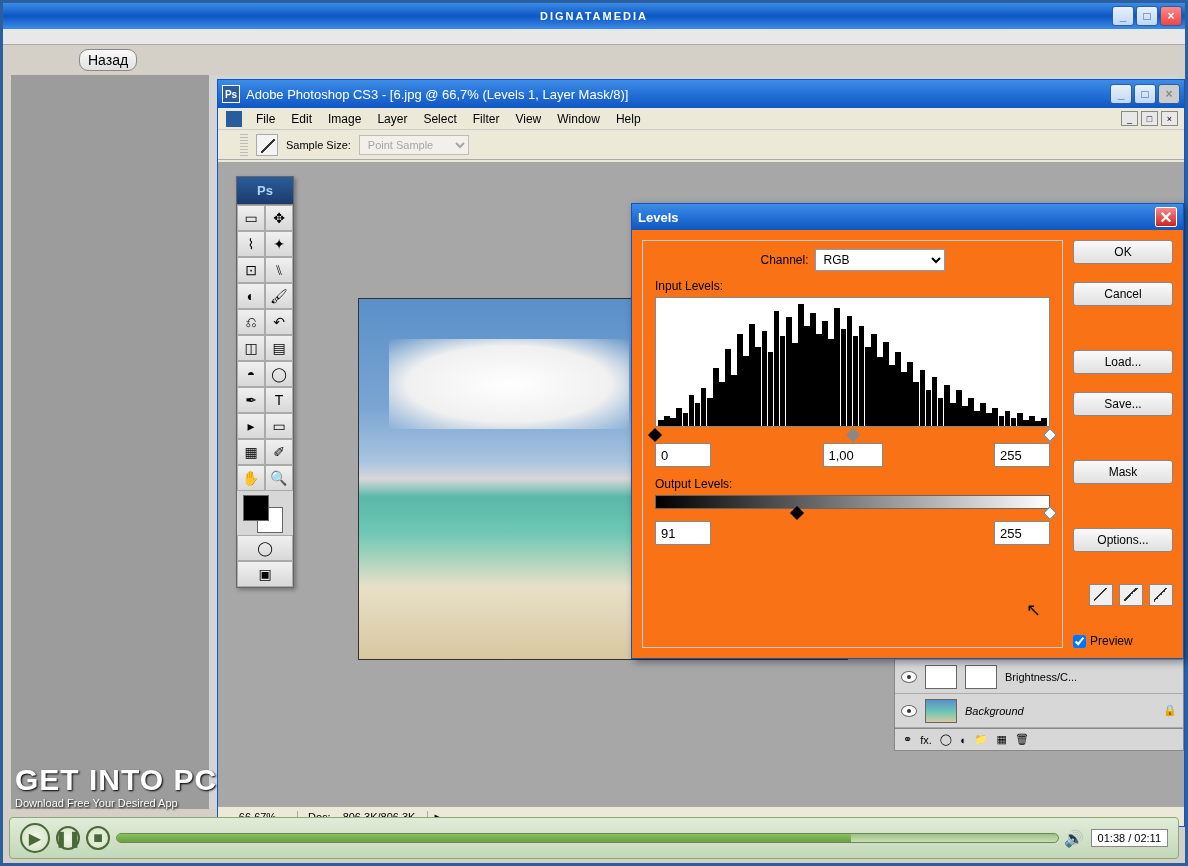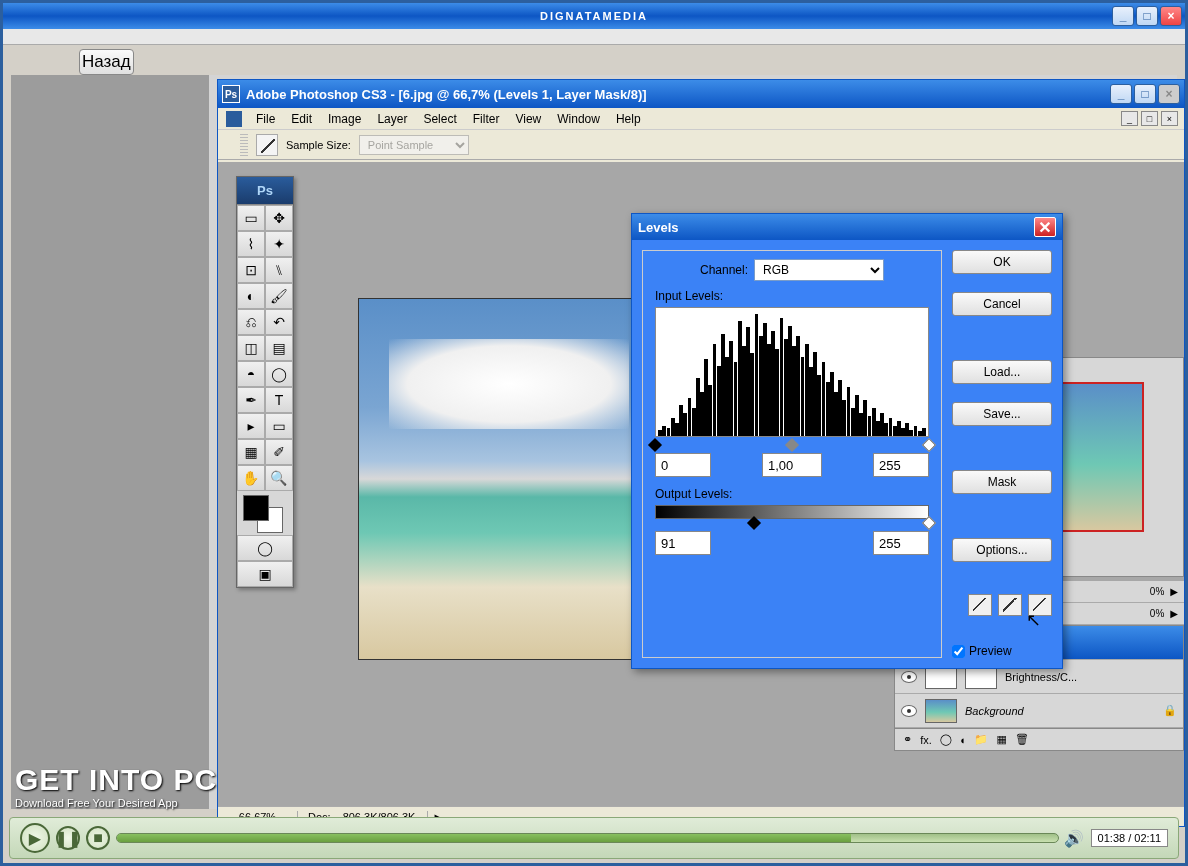--- a/index.html
+++ b/index.html
@@ -7,30 +7,30 @@
 
 
 .outer-window { position: absolute; top: 0; left: 0; width: 1188px; height: 866px; border: 3px solid #2c5f9e; background: #d4d0c8; }
 .outer-titlebar { height: 26px; background: linear-gradient(to bottom, #3c8ce8, #0d56c4, #3c8ce8); display: flex; align-items: center; justify-content: center; position: relative; }
 .outer-title { color: #fff; font-size: 11px; font-weight: bold; letter-spacing: 2px; }
 .outer-controls { position: absolute; right: 3px; top: 3px; display: flex; gap: 2px; }
 .win-btn { width: 22px; height: 20px; background: linear-gradient(#e8f0fc, #c0d8f4); border: 1px solid #2c5f9e; border-radius: 3px; display: flex; align-items: center; justify-content: center; font-size: 12px; font-weight: bold; color: #2c5f9e; cursor: pointer; }
 .win-btn.close { background: linear-gradient(#f88, #e44); color: #fff; }
 
 .outer-sep { height: 16px; background: #e8e8e8; border-bottom: 1px solid #aaa; }
-.back-btn { margin: 4px 0 4px 76px; padding: 2px 2px; background: linear-gradient(#fafafa,#e0e0e0); border: 1px solid #888; border-radius: 4px; font-size: 17px; display: inline-block; cursor: pointer; }
+.back-btn { margin: 4px 0 4px 76px; padding: 2px 8px; background: linear-gradient(#fafafa,#e0e0e0); border: 1px solid #888; border-radius: 9px; font-size: 14px; display: inline-block; cursor: pointer; }
 
 .content-area { position: absolute; top: 72px; left: 8px; right: 8px; bottom: 54px; background: #d4d4d4; }
 .left-sidebar { position: absolute; left: 0; top: 0; width: 198px; bottom: 0; background: #9c9c9c; }
 
 
 .ps-window { position: absolute; left: 206px; top: 4px; width: 968px; height: 748px; border: 1px solid #0d56c4; background: #ece9d8; }
 .ps-titlebar { height: 28px; background: linear-gradient(to bottom, #3c8ce8, #0d56c4); display: flex; align-items: center; padding: 0 4px; }
 .ps-icon { width: 18px; height: 18px; background: #2a5c9c; border: 1px solid #fff; margin-right: 6px; display: flex; align-items: center; justify-content: center; color: #fff; font-size: 10px; font-weight: bold; }
-.ps-title { color: #fff; font-size: 13px; font-weight: bold; flex: 1; }
+.ps-title { color: #fff; font-size: 13px; font-weight: normal; flex: 1; }
 .ps-controls { display: flex; gap: 2px; }
 
 .ps-menubar { height: 22px; background: #ece9d8; display: flex; align-items: center; padding: 0 2px; border-bottom: 1px solid #ccc; }
 .ps-menu-icon { width: 16px; height: 16px; background: #2a5c9c; margin: 0 6px; }
 .menu-item { padding: 2px 8px; font-size: 12px; cursor: pointer; }
 .menu-close { margin-left: auto; display: flex; gap: 3px; padding-right: 4px; }
 .doc-btn { width: 17px; height: 15px; border: 1px solid #888; background: #e8e8e8; font-size: 9px; display: flex; align-items:center; justify-content:center; cursor:pointer; }
 
 .options-bar { height: 30px; background: #ece9d8; display: flex; align-items: center; padding: 0 22px; border-bottom: 1px solid #aaa; gap: 8px; }
 .opt-grip { width: 8px; height: 22px; background: repeating-linear-gradient(#bbb, #bbb 1px, transparent 1px, transparent 3px); }
@@ -54,21 +54,21 @@
 
 .image-canvas { position: absolute; left: 140px; top: 136px; width: 490px; height: 362px; border: 1px solid #333; background: linear-gradient(to bottom, #5a8fc8 0%, #7aa5d2 30%, #a8c4e0 45%, #d8d8d8 50%, #5ab8a8 55%, #6ec8b4 65%, #e8e0c8 80%, #d8c8a0 100%); overflow: hidden; }
 .cloud { position:absolute; background:radial-gradient(ellipse, #fff, #f0f0f0 60%, transparent); }
 
 
 .ps-statusbar { position: absolute; bottom: 0; left: 0; right: 0; height: 20px; background: #ece9d8; display: flex; align-items: center; border-top: 1px solid #aaa; font-size: 11px; }
 .zoom-box { width: 80px; border-right: 1px solid #aaa; text-align: center; }
 .doc-info { padding: 0 12px; border-right:1px solid #aaa; }
 
 
-.levels-dialog { position: absolute; left: 620px; top: 138px; width: 432px; background: #3b82f6; border: 1px solid #0d56c4; box-shadow: 3px 3px 8px rgba(0,0,0,0.4); z-index: 100; }
+.levels-dialog { position: absolute; left: 620px; top: 128px; width: 553px; background: #f97316; border: 1px solid #0d56c4; box-shadow: 3px 3px 8px rgba(0,0,0,0.4); z-index: 100; }
 .levels-titlebar { height: 26px; background: linear-gradient(to bottom, #3c8ce8, #0d56c4); display: flex; align-items: center; padding: 0 6px; }
 .levels-title { color: #fff; font-size: 13px; font-weight: bold; flex: 1; }
 .close-x { width: 22px; height: 20px; background: linear-gradient(#f88,#c22); border: 1px solid #fff; color: #fff; font-weight: bold; display:flex; align-items:center; justify-content:center; cursor:pointer; border-radius:2px; }
 .levels-body { display: flex; padding: 10px; gap: 10px; }
 .levels-main { flex: 1; border: 1px solid #ccc; padding: 8px 12px; }
 .levels-side { width: 100px; display: flex; flex-direction: column; gap: 18px; }
 .dlg-btn { height: 24px; background: linear-gradient(#fafafa,#e0e0e0); border: 1px solid #888; border-radius: 3px; font-size: 12px; cursor: pointer; }
 .channel-row { display: flex; align-items: center; gap: 6px; margin-bottom: 8px; font-size: 12px; justify-content: center;}
 .channel-select { width: 130px; height: 22px; border: 1px solid #7a9cc8; background: #fff; font-size: 12px; padding: 0 4px; }
 .section-label { font-size: 12px; margin: 4px 0; }

